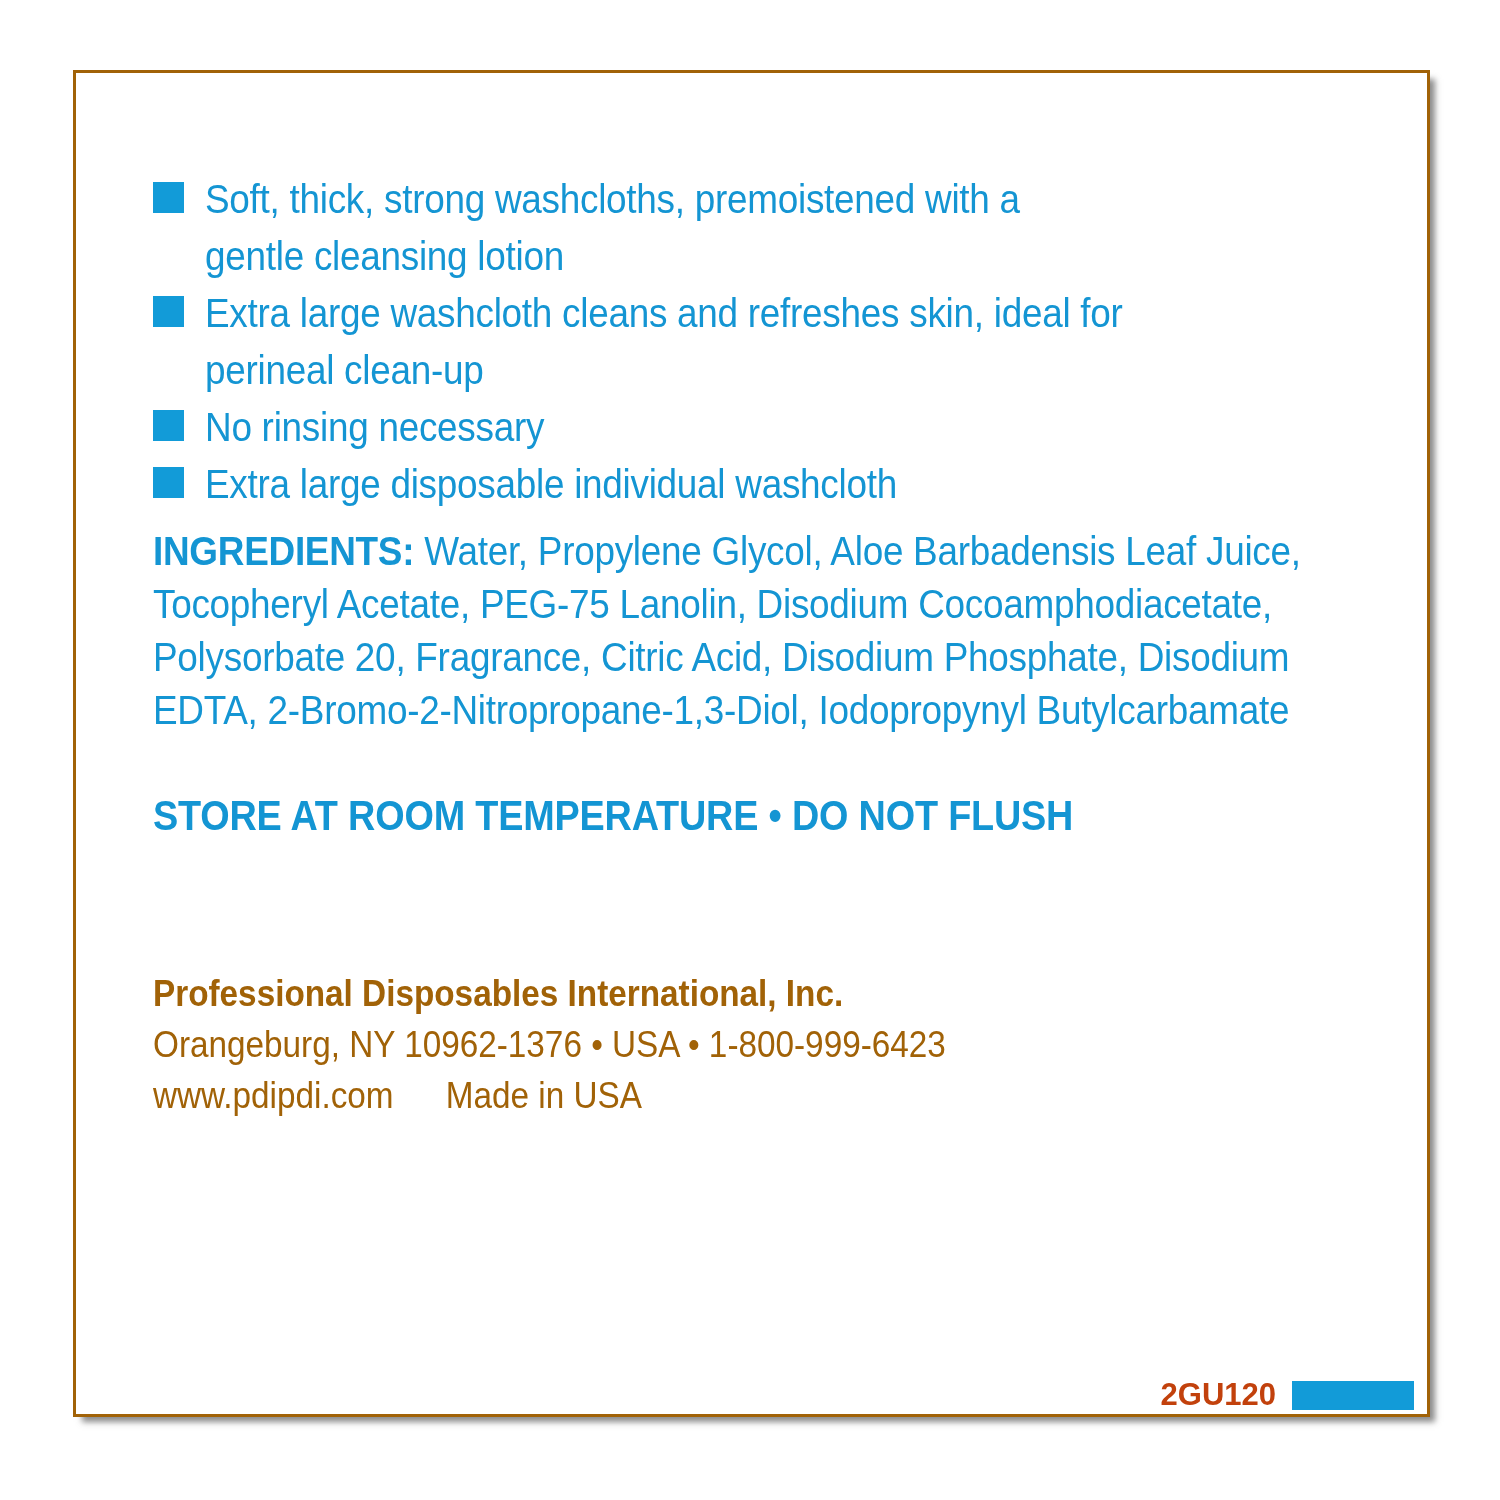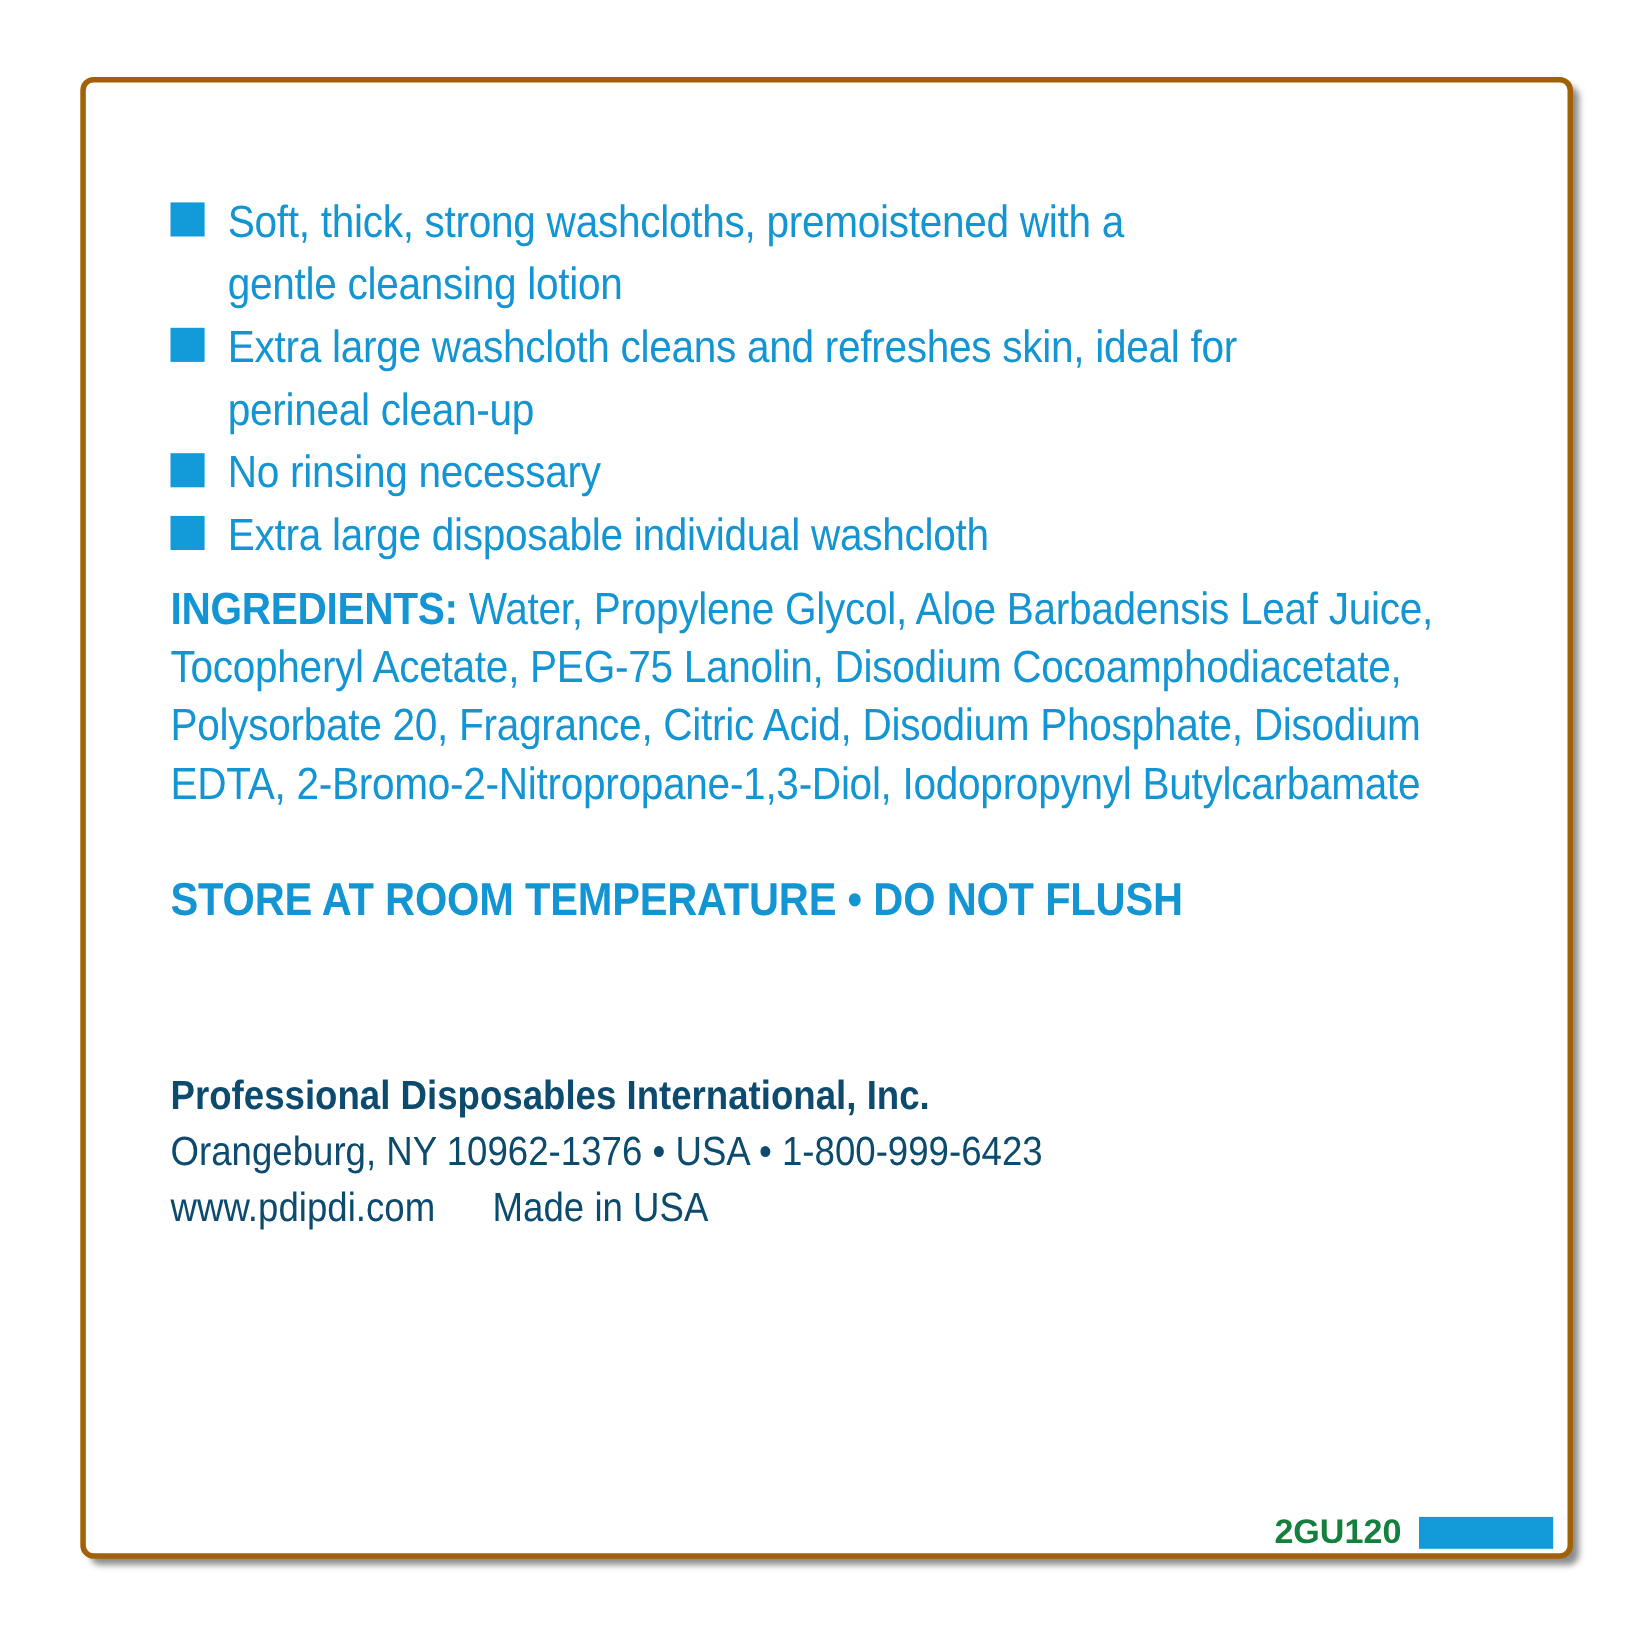--- a/index.html
+++ b/index.html
@@ -11,22 +11,22 @@
     overflow: hidden;
     font-family: "Liberation Sans", "DejaVu Sans", sans-serif;
   }
   .card {
     position: absolute;
     left: 73px;
     top: 70px;
     width: 1357px;
     height: 1347px;
     background: #ffffff;
-    border: 5px solid #a16207;
-    border-radius: 12px;
+    border: 3px solid #a16207;
+    border-radius: 0;
     box-shadow: 7px 7px 6px -2px rgba(70,70,70,0.62);
     box-sizing: border-box;
   }
   .content {
     position: absolute;
     left: 77px;
     top: 0;
     right: 30px;
   }
   .condensed {
@@ -78,37 +78,37 @@
     font-weight: bold;
     color: #1495d3;
     letter-spacing: -0.2px;
   }
 
   
   .mfr {
     margin-top: 128px;
     font-size: 37px;
     line-height: 51px;
-    color: #0c4a6e;
+    color: #a16207;
   }
   .www-gap { display: inline-block; width: 58px; }
 
   
   .footer {
     position: absolute;
     right: 13px;
     bottom: 1px;
     display: flex;
     align-items: center;
     gap: 16px;
   }
   .code {
     font-size: 31px;
     font-weight: bold;
-    color: #15803d;
+    color: #c2410c;
     letter-spacing: 0;
   }
   .bar {
     width: 122px;
     height: 29px;
     background: #129bd8;
   }
 </style>
 </head>
 <body>

